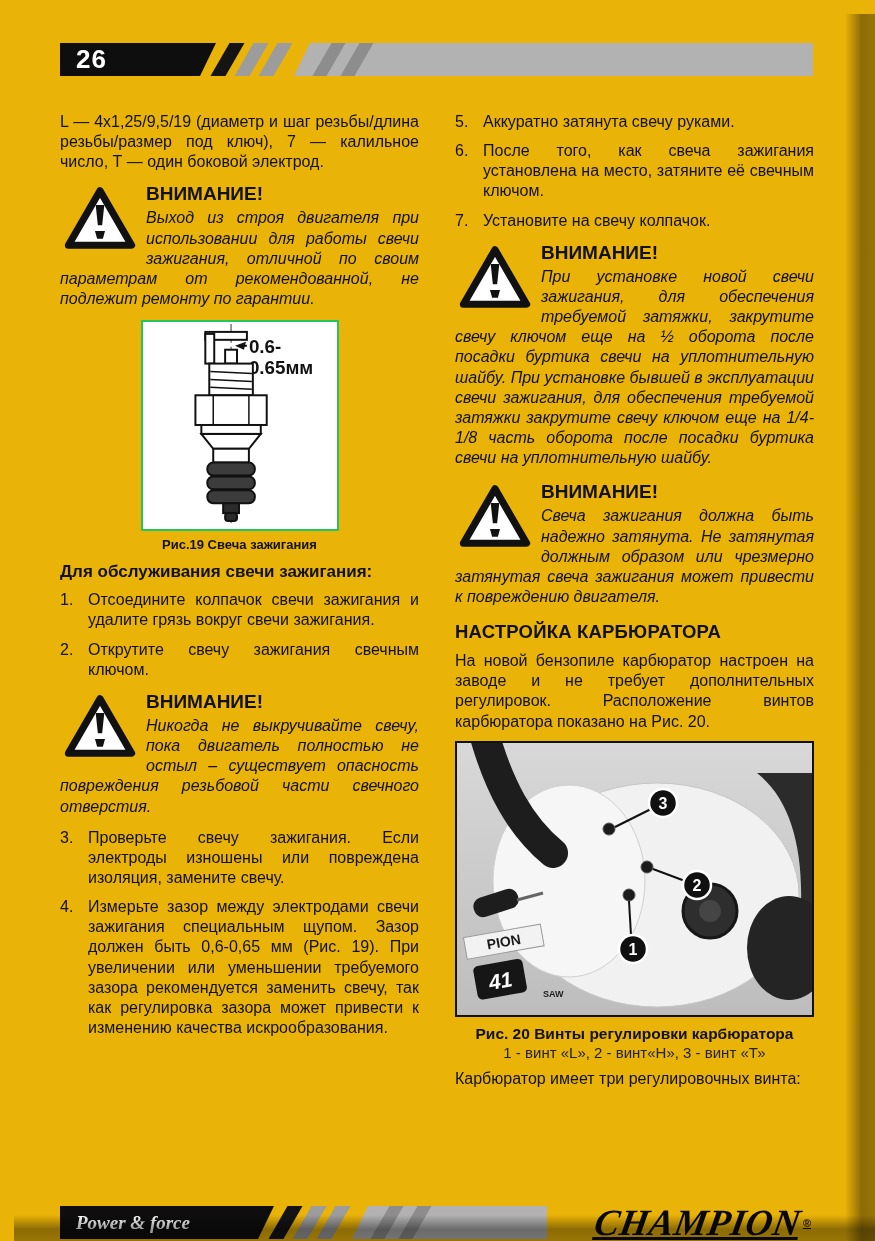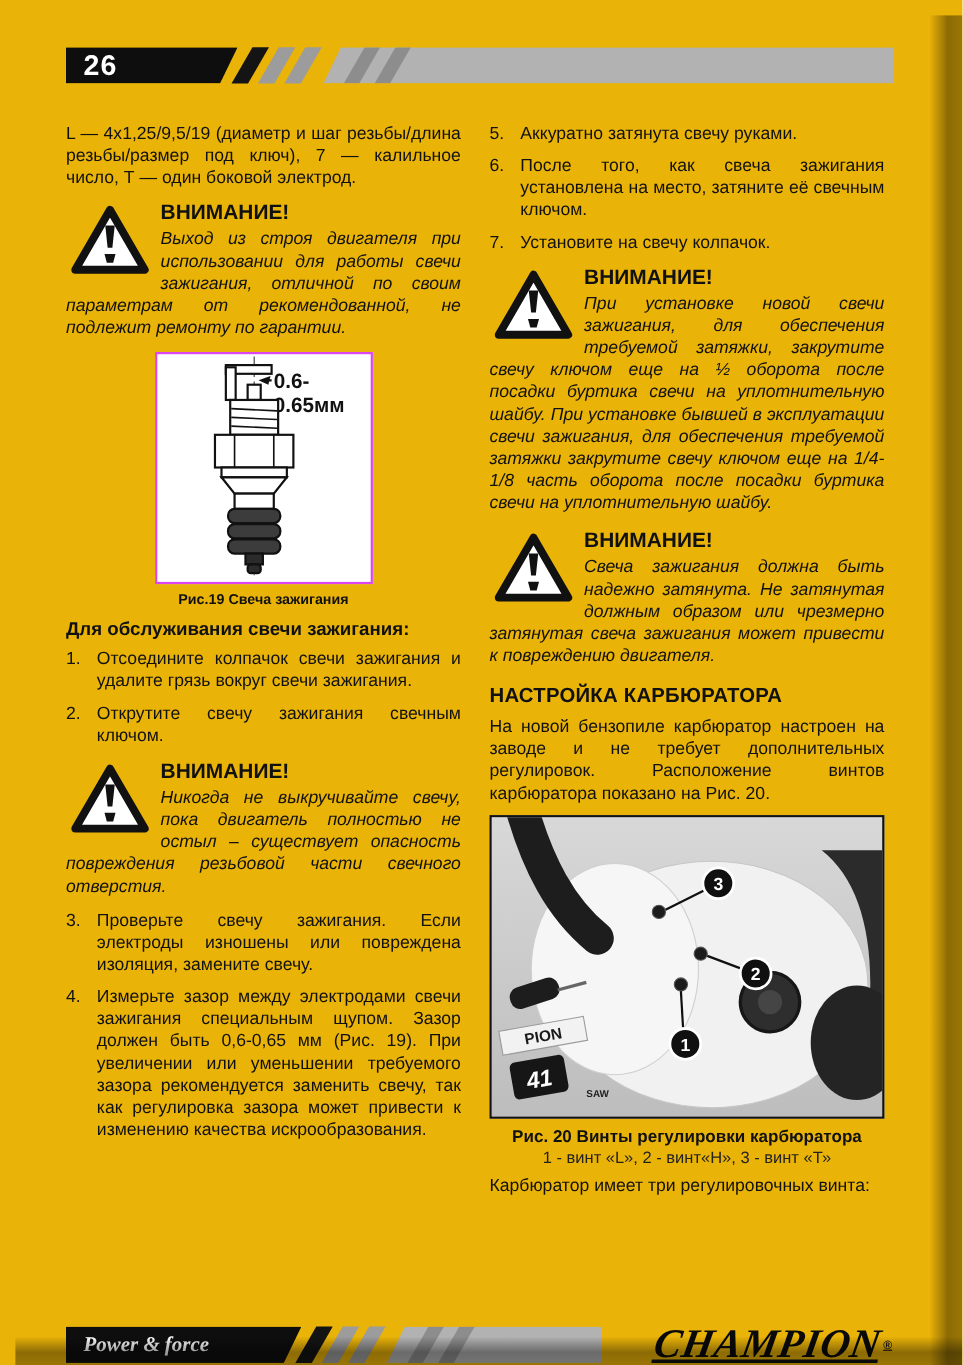--- a/index.html
+++ b/index.html
@@ -32,37 +32,37 @@
            position:relative;overflow:hidden;}
   .ftr .graybar{flex:none;width:195px;}
   .dstripe{position:absolute;top:-4px;bottom:-4px;width:14px;background:#8d8d8d;transform:skewX(-30deg);}
   .d1{left:28px}.d2{left:56px}
   .logoarea{flex:1;display:flex;justify-content:flex-end;align-items:center;padding-right:2px;}
   .champion{font-family:"Liberation Serif",serif;font-style:italic;font-weight:bold;
             font-size:37px;line-height:1;transform:skewX(-10deg);letter-spacing:0.5px;color:#0a0a0a;}
   .reg{font-size:11px;vertical-align:super;font-weight:bold;margin-left:2px;}
 
   
-  .content{position:absolute;top:112px;left:60px;width:755px;display:flex;gap:26px;}
+  .content{position:absolute;top:112px;left:60px;width:755px;display:flex;gap:36px;}
   .col{width:359px;}
   .body-text{font-size:16px;line-height:1.26;text-align:justify;margin:0 0 9px;}
   .subhead{font-size:17px;font-weight:bold;margin:10px 0 8px;}
   .bighead{font-size:18.5px;font-weight:bold;margin:14px 0 8px;letter-spacing:0.2px;}
 
   .li{display:flex;margin:0 0 9px;}
   .li .n{flex:none;width:28px;font-size:16px;line-height:1.26;}
   .li .t{flex:1;font-size:16px;line-height:1.26;text-align:justify;}
 
   .warning{margin:8px 0 11px;display:flow-root;}
   .warning .tri{float:left;width:72px;height:66px;margin:4px 10px 2px 4px;}
   .warning h4{margin:2px 0 3px;font-size:19px;font-weight:bold;text-align:left;}
   .warning p{margin:0;font-style:italic;font-size:16px;line-height:1.26;text-align:justify;}
 
   .fig19{margin:6px 0 10px;}
-  .figbox19{width:194px;height:207px;border:2px solid #d946ef;margin:0 auto 6px;background:#fff;}
+  .figbox19{width:194px;height:207px;border:2px solid #22c55e;margin:0 auto 6px;background:#fff;}
   .figcap{font-size:13px;font-weight:bold;text-align:center;}
 
   .fig20{margin:8px 0 8px;}
   .figbox20{width:355px;height:272px;border:2px solid #111;background:#ccc;margin:0 auto 8px;}
   .figcap2a{font-size:15.5px;font-weight:bold;text-align:center;}
   .figcap2b{font-size:15px;text-align:center;color:#222;margin-top:1px;}
 </style>
 </head>
 <body>
 

